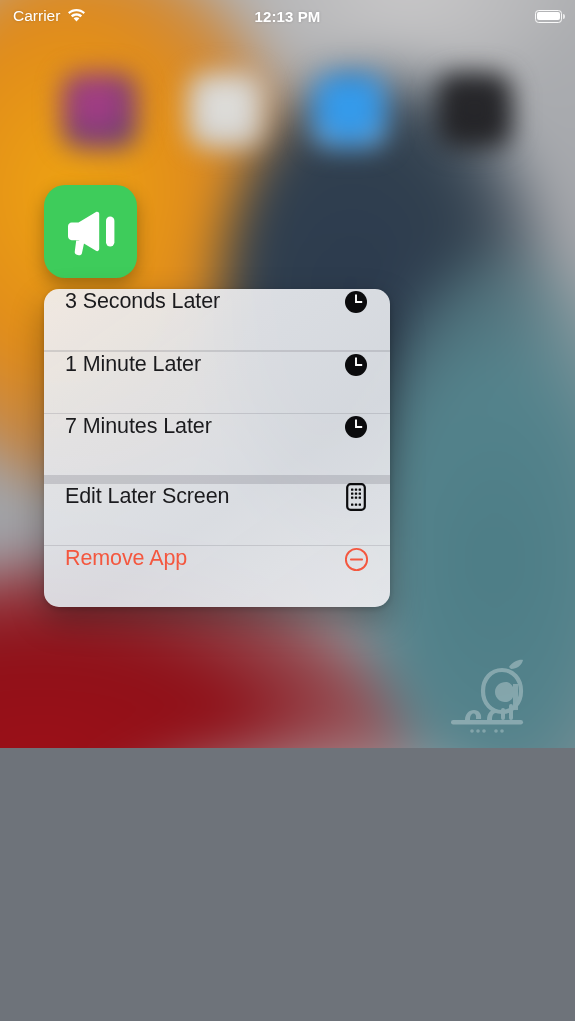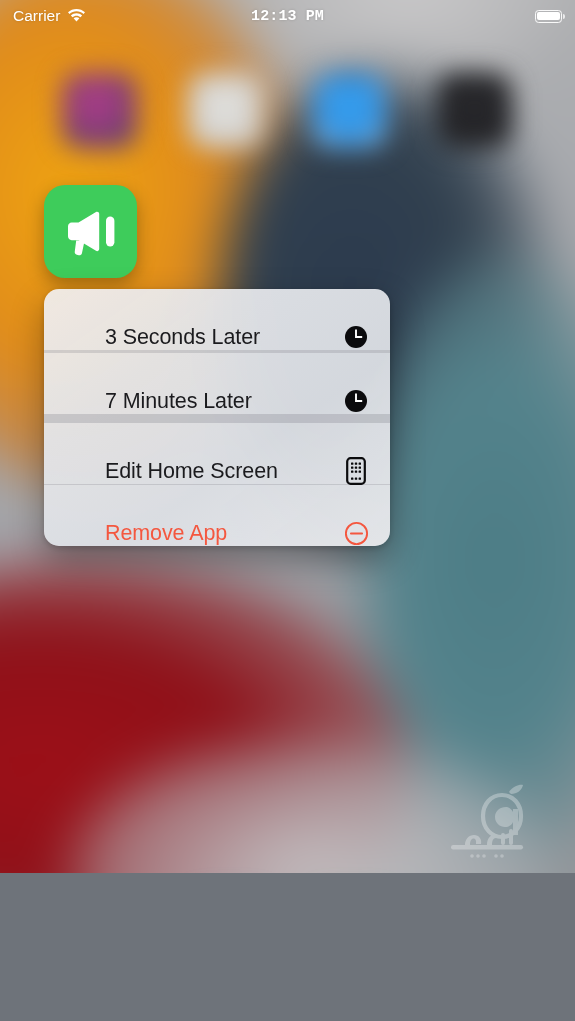--- a/index.html
+++ b/index.html
@@ -7,21 +7,21 @@
     padding: 0;
     background: #6e737a;
   }
   body {
     font-family: "Liberation Sans", sans-serif;
     -webkit-font-smoothing: antialiased;
   }
   #screen {
     position: relative;
     width: 575px;
-    height: 873px;
+    height: 748px;
     overflow: hidden;
     background: #9a9ca0;
   }
 
   
   .wall {
     position: absolute;
     inset: 0;
     overflow: hidden;
   }
@@ -60,21 +60,20 @@
     display: flex;
     align-items: center;
     gap: 7px;
     flex: 1 1 0;
   }
   .sb-center {
     flex: 0 0 auto;
     font-weight: bold;
     font-size: 15px;
     letter-spacing: .1px;
-    font-family: Liberation Mono, monospace;
   }
   .sb-right {
     flex: 1 1 0;
     display: flex;
     align-items: center;
     justify-content: flex-end;
   }
   .wifi-icon { display: block; }
   .battery {
     width: 27px;
@@ -134,27 +133,26 @@
         rgba(241,236,233,.96) 0%,
         rgba(228,230,234,.95) 30%,
         rgba(221,224,229,.95) 62%,
         rgba(232,233,236,.96) 100%);
     backdrop-filter: blur(22px);
   }
   .ctx-item {
     position: relative;
     height: 61px;
     display: flex;
-    align-items: flex-end;
+    align-items: flex-start;
     padding: 0 21px 0 21px;
     box-sizing: border-box;
     color: #1b1b1e;
     font-size: 21.5px;
     letter-spacing: -.1px;
-    margin-left: 40px;
   }
   .ctx-item .lbl { flex: 1 1 auto; }
   .ctx-item .ico {
     flex: 0 0 auto;
     width: 26px;
     height: 26px;
     display: flex;
     align-items: center;
     justify-content: center;
   }
@@ -272,36 +270,45 @@
         <svg class="clock-glyph" width="24" height="24" viewBox="0 0 24 24" aria-hidden="true">
           <circle cx="12" cy="12" r="11" fill="#0b0b0d"></circle>
           <path d="M12 4.6 L12 12 L18.2 12" stroke="#ffffff" stroke-width="1.9" fill="none" stroke-linecap="butt"></path>
         </svg>
       </span>
     </div>
     <div class="sep-thin"></div>
 
     <div class="sep-thin"></div>
 
-    <div class="sep-thin"></div>
-
     <div class="ctx-item">
-      <span class="lbl">7 Minutes Later</span>
+      <span class="lbl">1 Minute Later</span>
       <span class="ico">
         <svg class="clock-glyph" width="24" height="24" viewBox="0 0 24 24" aria-hidden="true">
           <circle cx="12" cy="12" r="11" fill="#0b0b0d"></circle>
           <path d="M12 4.6 L12 12 L18.2 12" stroke="#ffffff" stroke-width="1.9" fill="none"></path>
         </svg>
       </span>
     </div>
+    <div class="sep-thin"></div>
+
+    <div class="ctx-item">
+      <span class="lbl">7 Minutes Later</span>
+      <span class="ico">
+        <svg class="clock-glyph" width="24" height="24" viewBox="0 0 24 24" aria-hidden="true">
+          <circle cx="12" cy="12" r="11" fill="#0b0b0d"></circle>
+          <path d="M12 4.6 L12 12 L18.2 12" stroke="#ffffff" stroke-width="1.9" fill="none"></path>
+        </svg>
+      </span>
+    </div>
 
     <div class="sep-group"></div>
 
     <div class="ctx-item">
-      <span class="lbl">Edit Home Screen</span>
+      <span class="lbl">Edit Later Screen</span>
       <span class="ico">
         <svg class="phone-glyph" width="20" height="28" viewBox="0 0 20 28" aria-hidden="true">
           <rect x="1.2" y="1.2" width="17.6" height="25.6" rx="3.4" fill="none" stroke="#0b0b0d" stroke-width="2.2"></rect>
           <g fill="#0b0b0d">
             <rect x="5.0" y="5.4" width="2.4" height="2.4" rx="0.5"></rect>
             <rect x="8.8" y="5.4" width="2.4" height="2.4" rx="0.5"></rect>
             <rect x="12.6" y="5.4" width="2.4" height="2.4" rx="0.5"></rect>
             <rect x="5.0" y="9.4" width="2.4" height="2.4" rx="0.5"></rect>
             <rect x="8.8" y="9.4" width="2.4" height="2.4" rx="0.5"></rect>
             <rect x="12.6" y="9.4" width="2.4" height="2.4" rx="0.5"></rect>

